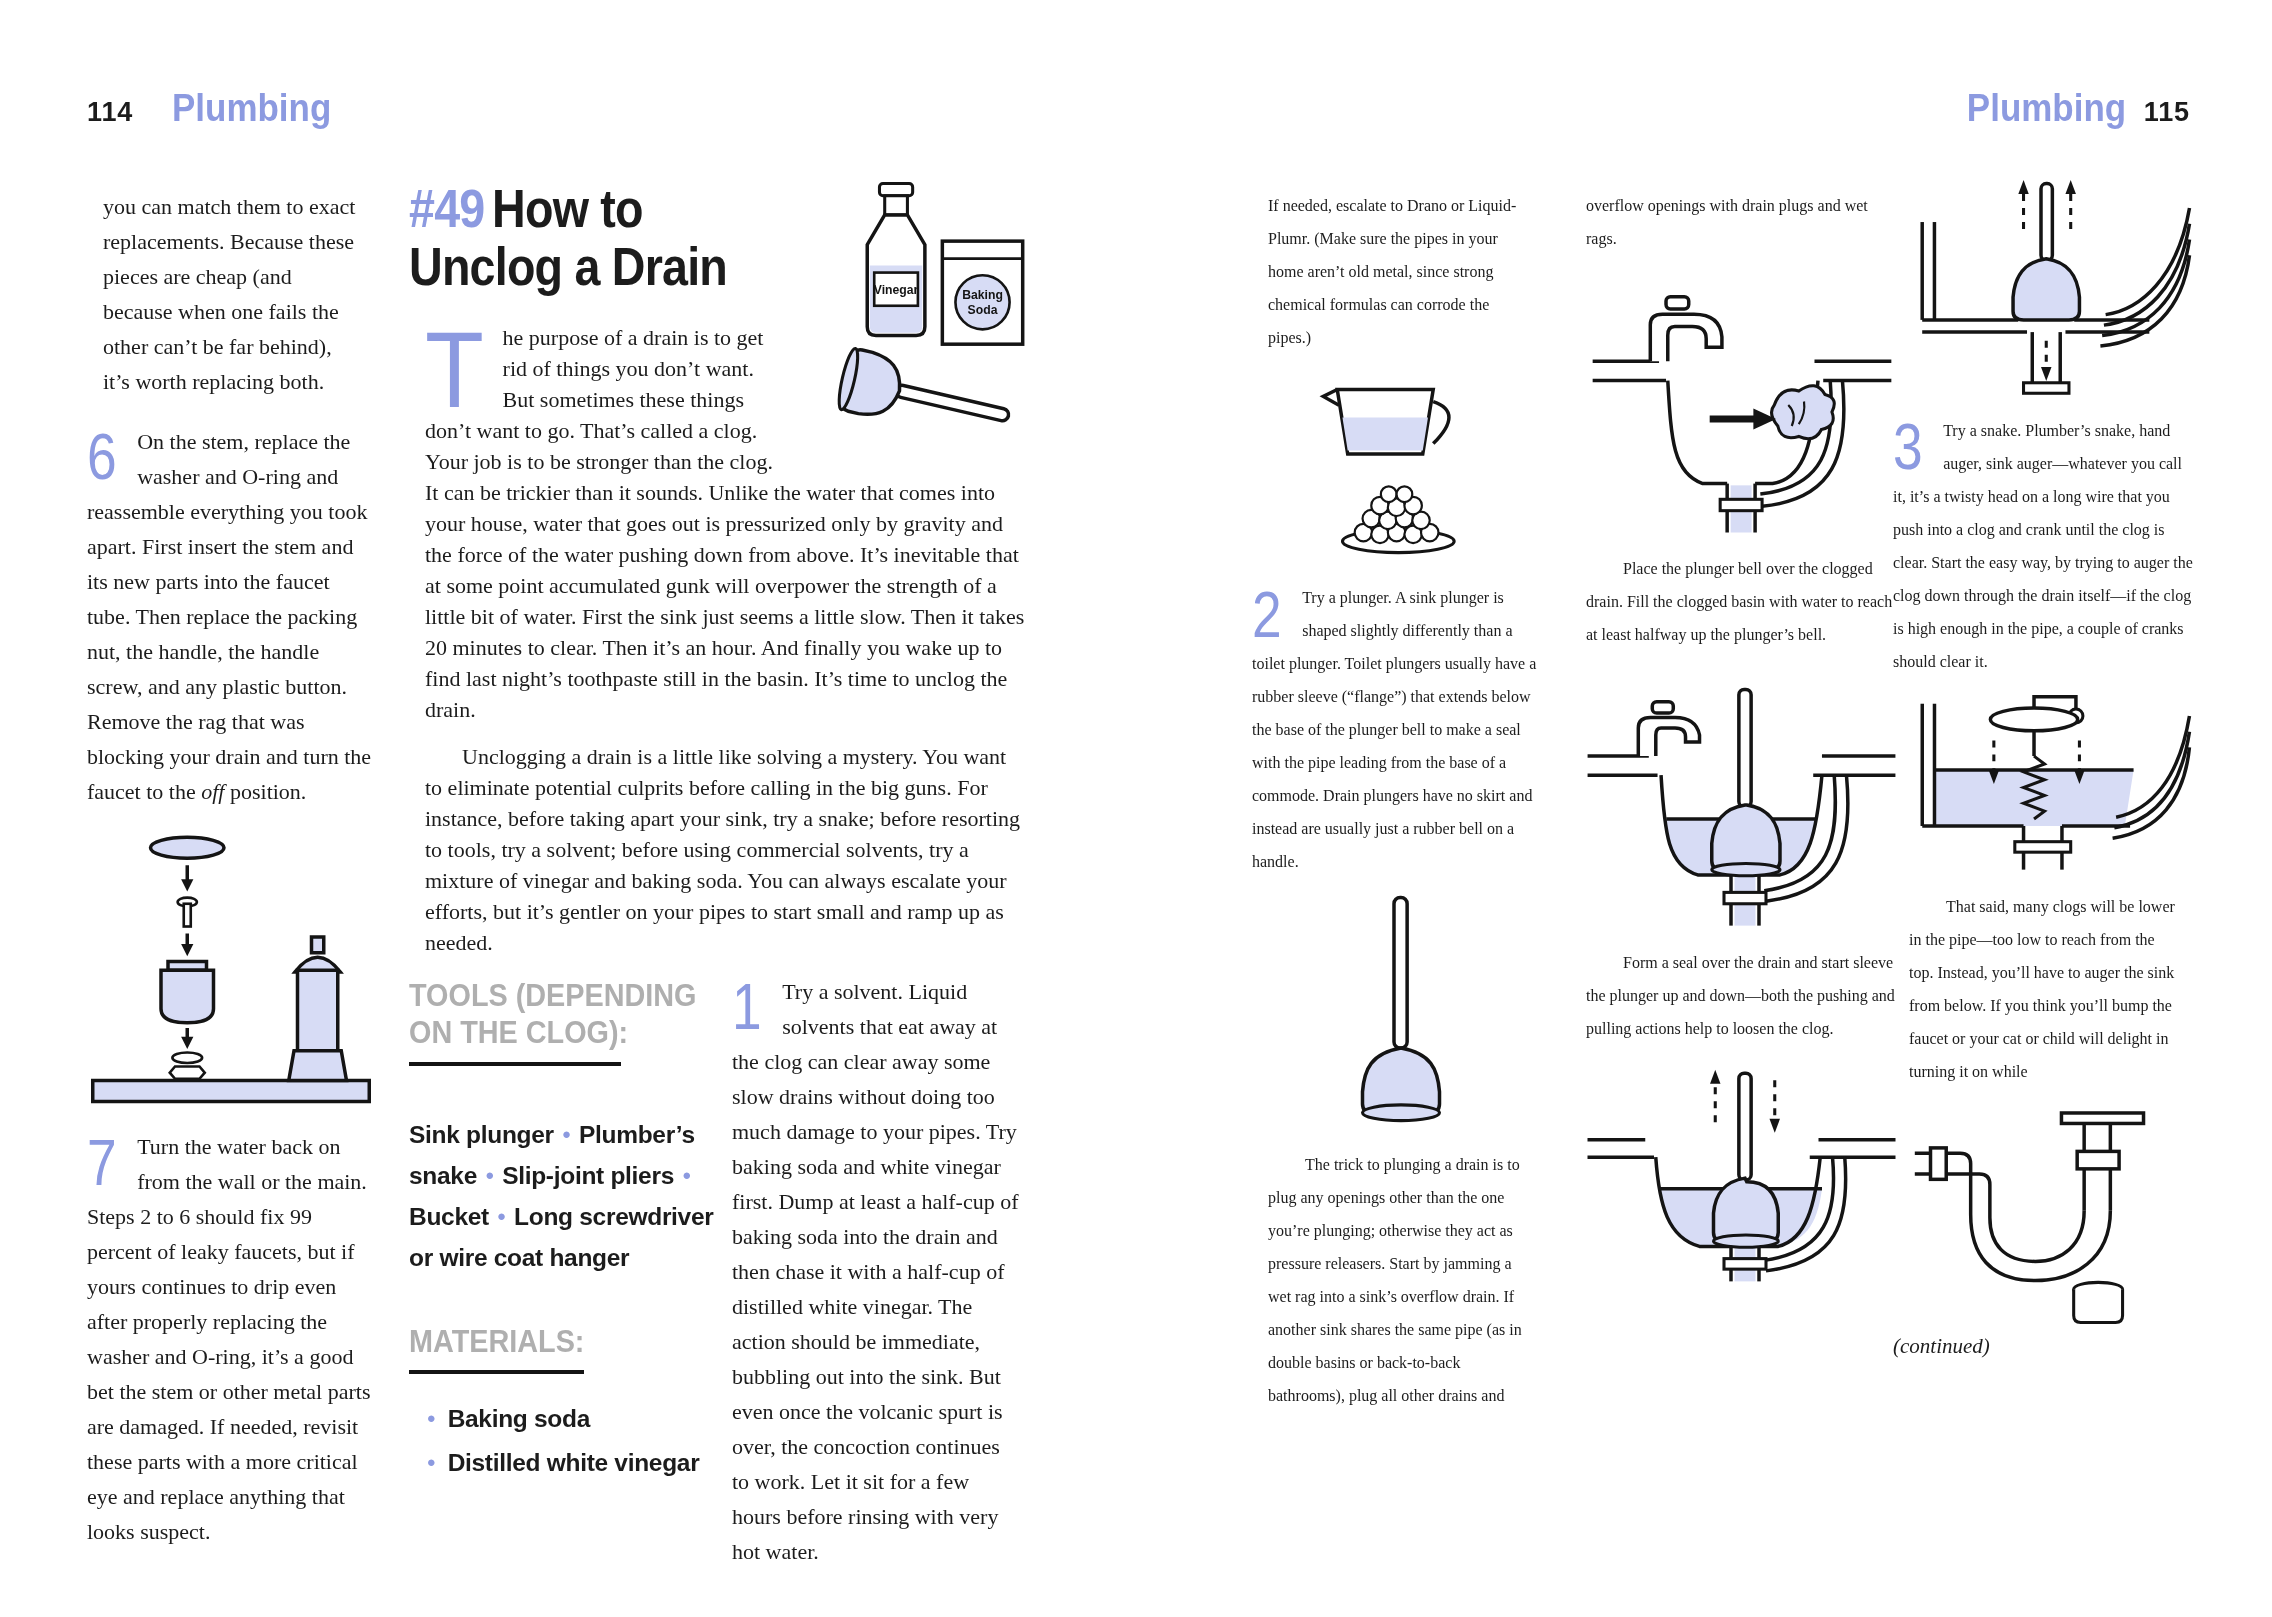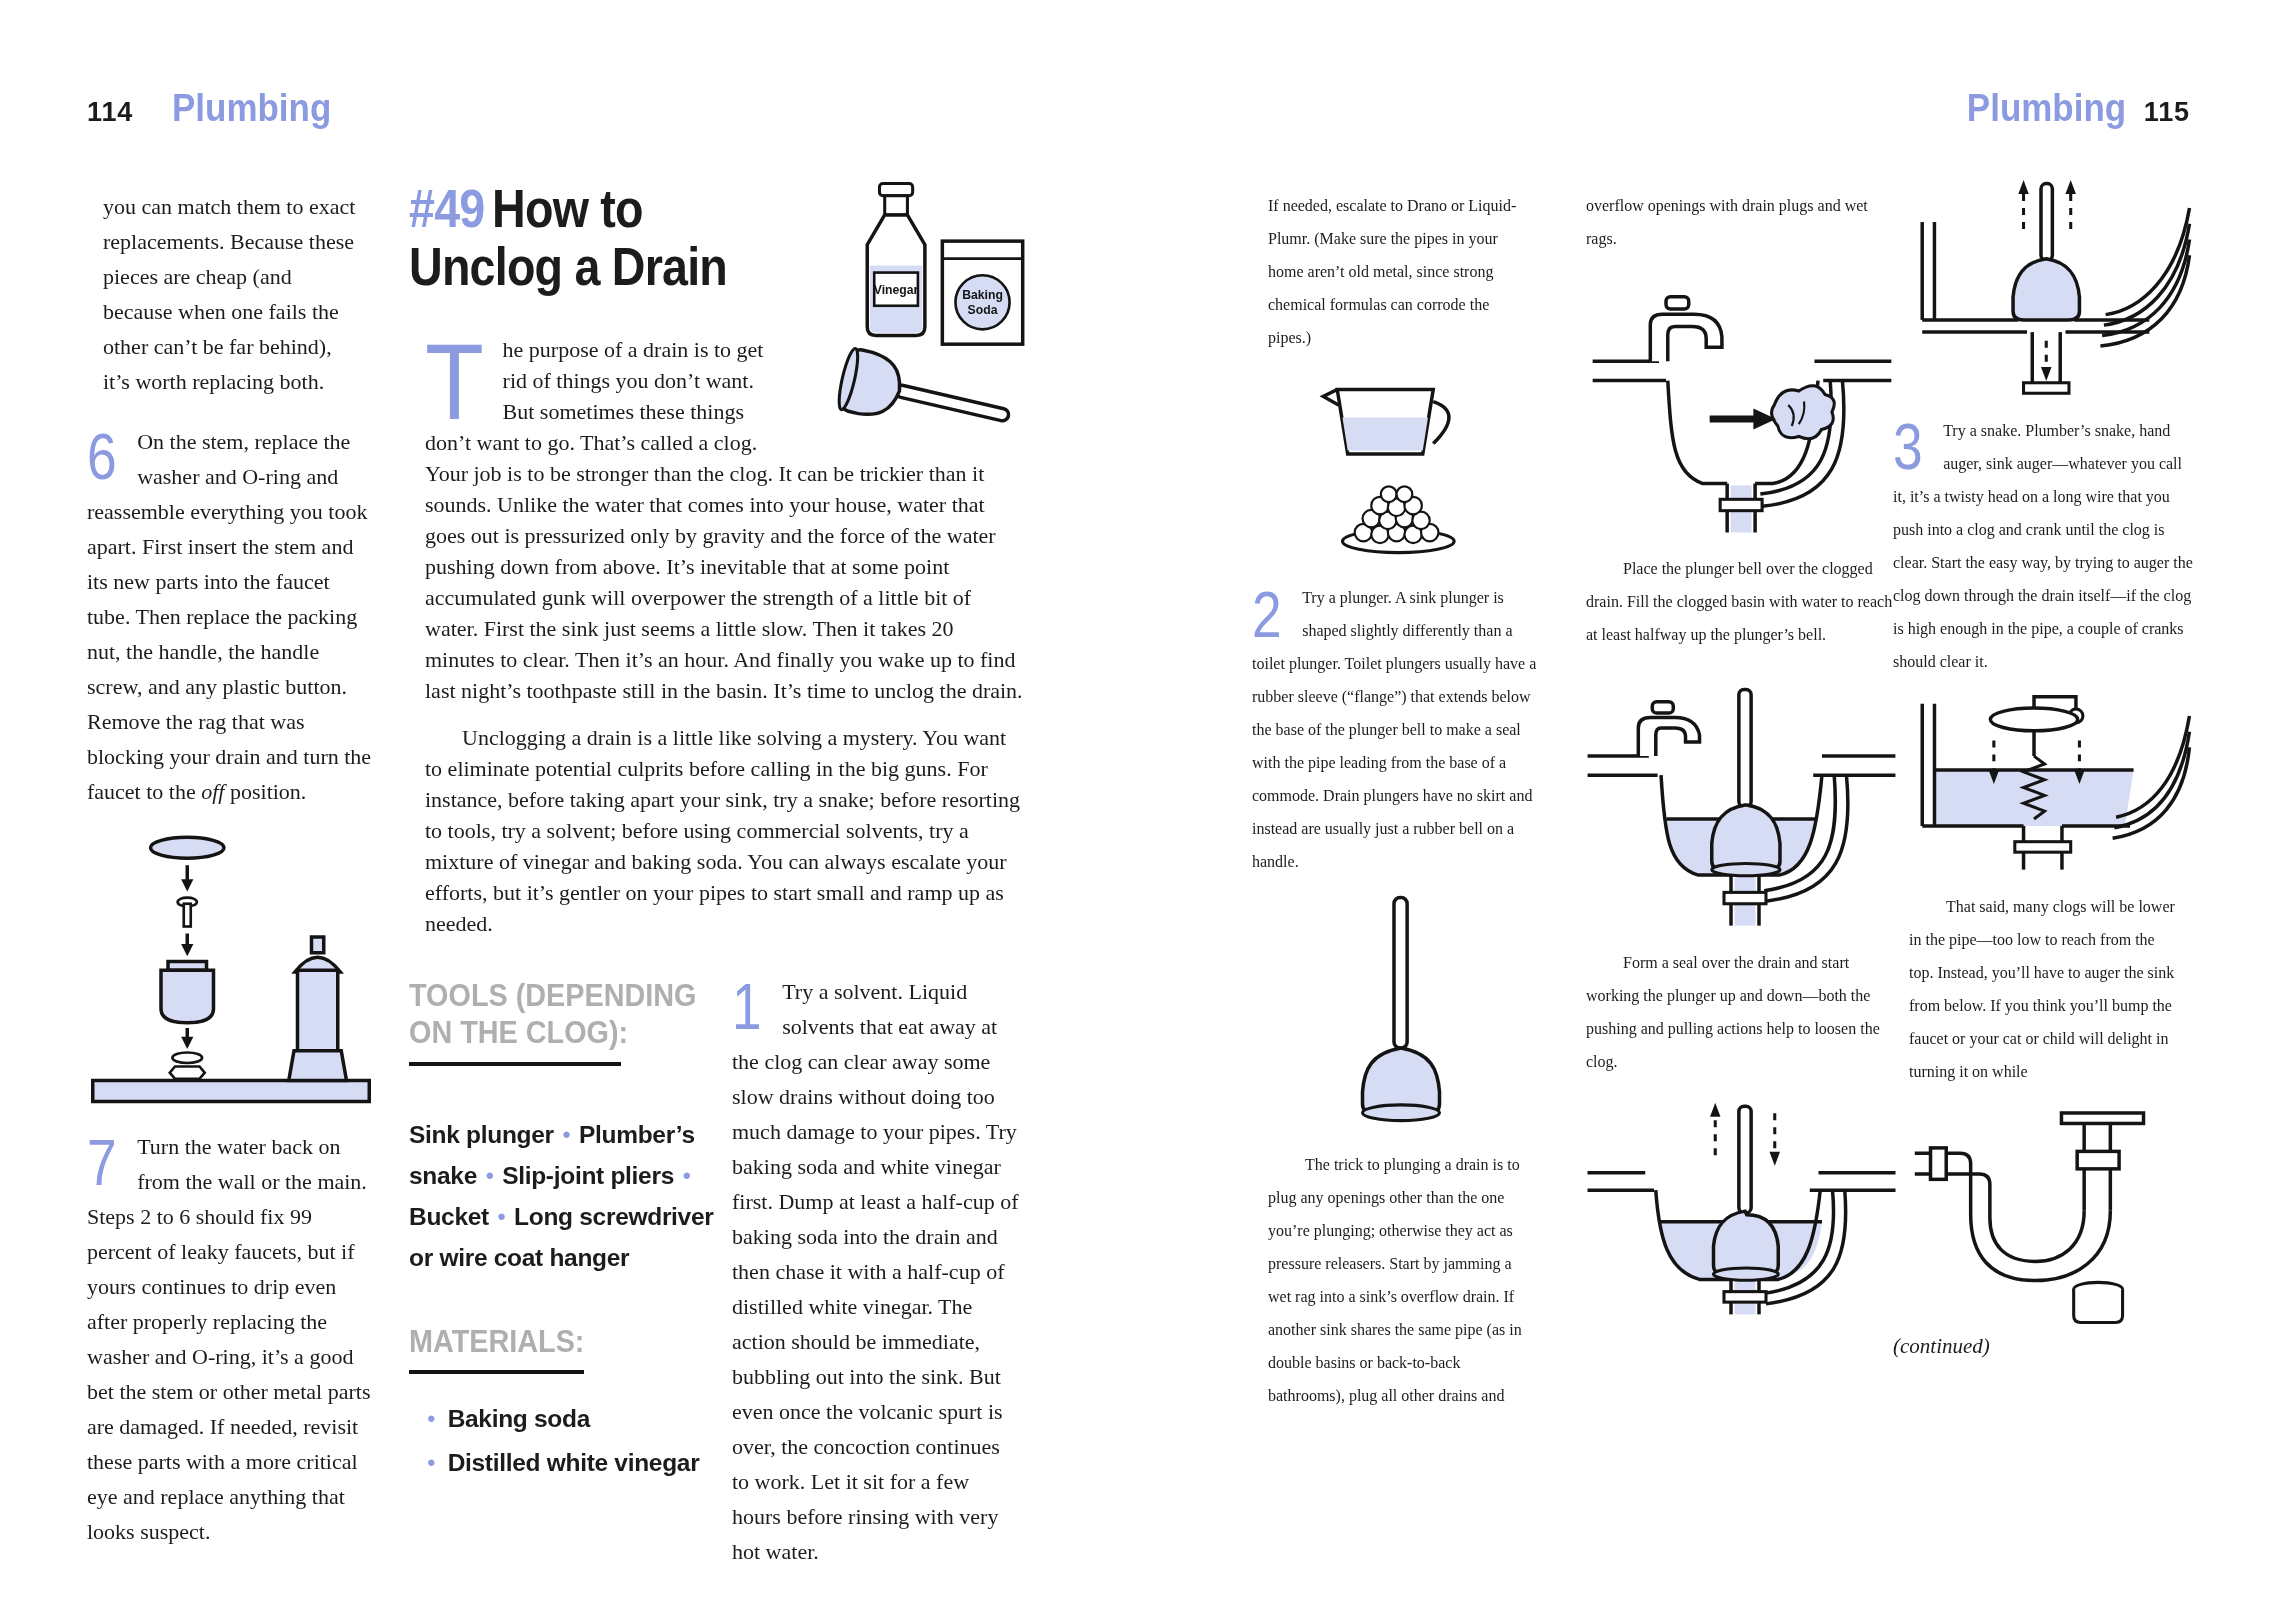--- a/index.html
+++ b/index.html
@@ -25,21 +25,21 @@
   p{margin:16px;}
   .serif{font-size:22px;line-height:35px;}
   .rp .serif{font-size:16px;line-height:33px;}
   .fserif{font-size:22px;line-height:31px;}
   .gap{margin-bottom:23px;}
   .indent{text-indent:37px;}
   .step{display:flow-root;margin-top:24.5px;}
   .stepnum{float:left;font-family:"Liberation Sans",sans-serif;font-weight:400;color:var(--accent);font-size:65px;line-height:63px;margin:1.7px 14px 0 0;display:inline-block;transform:scaleX(.82);transform-origin:0 0;}
   .dropcap{float:left;font-family:"Liberation Sans",sans-serif;font-weight:400;color:var(--accent);font-size:107px;line-height:86px;margin:5.2px 12.2px 0 0;transform:scaleX(.9);transform-origin:0 0;display:inline-block;}
   
-  .feature-head{margin-bottom:38px;}
+  .feature-head{margin-bottom:26px;}
   .t-line{font-family:"Liberation Sans",sans-serif;font-weight:700;font-size:53px;line-height:58px;letter-spacing:-0.9px;white-space:nowrap;display:block;transform:scaleX(.88);transform-origin:0 0;}
   .t-num{color:var(--accent);margin-right:8.7px;}
   .float-right{float:right;margin:0 0 15.7px 24.5px;}
   
   .list-heading{font-family:"Liberation Sans",sans-serif;font-weight:700;font-size:32px;line-height:37px;color:var(--gray);letter-spacing:0;display:block;transform:scaleX(.9);transform-origin:0 0;white-space:nowrap;}
   .rule{border-bottom:4.4px solid #141414;margin:10.5px 0 23px 0;}
   .tools-list{font-family:"Liberation Sans",sans-serif;font-weight:700;font-size:24.5px;line-height:40px;letter-spacing:-0.3px;margin-top:48px;}
   .dot{color:var(--accent);font-size:15px;vertical-align:4.4px;padding:0 1.7px;}
   ul.materials{list-style:none;margin:16px;padding:0;font-family:"Liberation Sans",sans-serif;font-weight:700;font-size:24.5px;line-height:42px;letter-spacing:-0.3px;}
   ul.materials .dot{padding-right:12.2px;}
@@ -247,21 +247,21 @@
         <line x1="168" y1="232" x2="168" y2="290"></line>
           <line x1="200" y1="232" x2="200" y2="290"></line>
       </g>
       <rect x="172" y="234" width="24" height="56" fill="#D7DCF5"></rect>
       <rect x="160" y="252" width="48" height="13" fill="#fff" stroke="#141414" stroke-width="3.5"></rect>
       <rect x="177" y="20" width="14" height="134" rx="6" fill="#fff" stroke="#141414" stroke-width="4"></rect>
       <path d="M184,152 C158,156 148,172 146,196 L146,216 Q146,226 158,226 L212,226 Q224,226 224,216 L224,196 C222,172 212,156 186,152 Z" fill="#D7DCF5" stroke="#141414" stroke-width="4"></path>
       <ellipse cx="185" cy="226" rx="39" ry="7" fill="#D7DCF5" stroke="#141414" stroke-width="3.5"></ellipse>
     </svg>
 
-    <p class="serif indent">Form a seal over the drain and start working the plunger up and down—both the pushing and pulling actions help to loosen the clog.</p>
+    <p class="serif indent">Form a seal over the drain and start sleeve the plunger up and down—both the pushing and pulling actions help to loosen the clog.</p>
 
     <svg class="ill" style="margin:21px auto 15.7px;" width="315" height="219" viewBox="0 0 360 250">
       <path d="M86,140 L272,140 C266,186 250,200 220,206 L134,206 C106,200 92,176 86,140 Z" fill="#D7DCF5"></path>
       <g fill="none" stroke="#141414" stroke-width="4">
         <line x1="4" y1="84" x2="70" y2="84"></line>
           <line x1="4" y1="104" x2="80" y2="104"></line>
         <line x1="268" y1="84" x2="356" y2="84"></line>
           <line x1="258" y1="104" x2="356" y2="104"></line>
         <path d="M82,104 C86,160 96,196 132,206 L168,206"></path>
         <path d="M200,206 L222,206 C254,198 264,160 270,104"></path>

